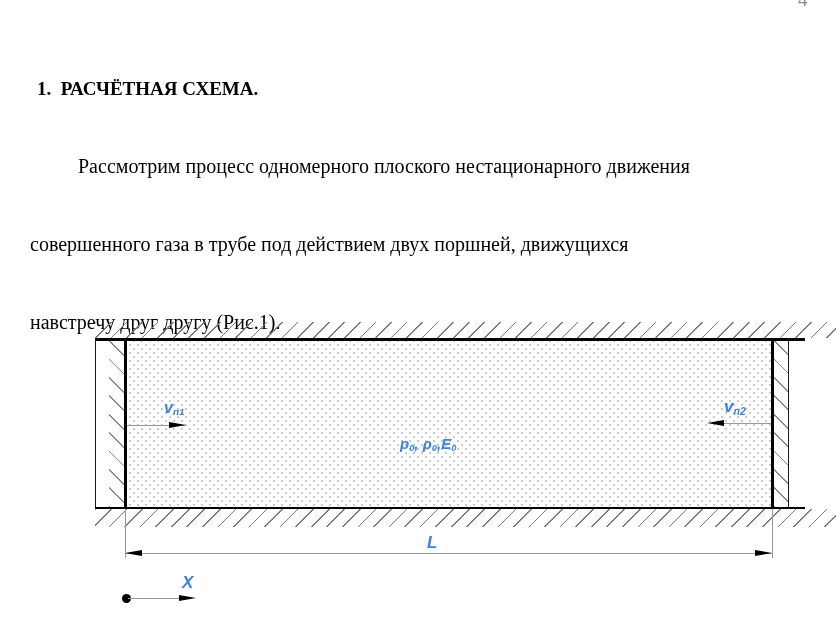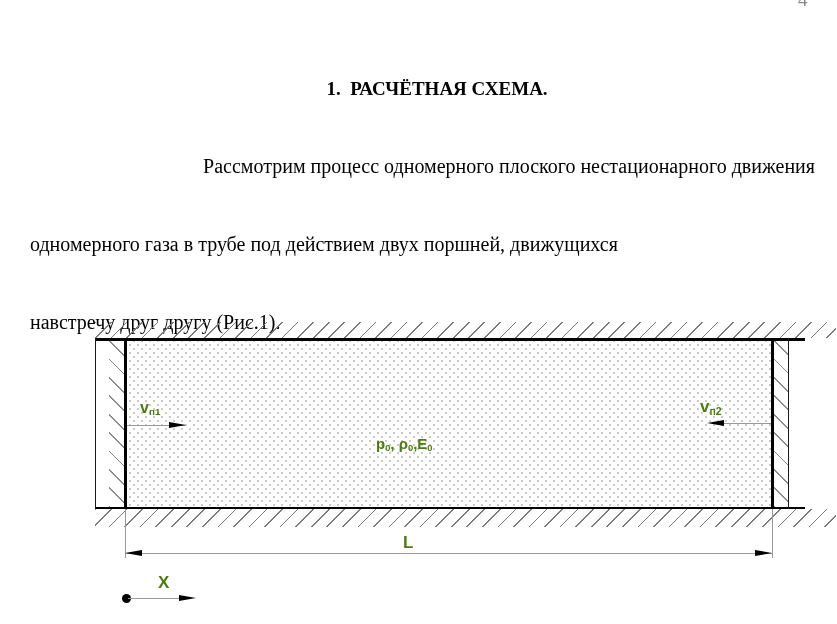--- a/index.html
+++ b/index.html
@@ -13,30 +13,30 @@
   }
   .abs{position:absolute;}
   
   .page-num{
     position:absolute;left:798px;top:-11px;
     font-size:19px;color:#8a8a8a;
     font-family:"Liberation Serif", serif;
   }
   .heading{
     position:absolute;left:37px;top:24px;width:800px;
-    text-align:center;font-weight:bold;
+    font-weight:bold;
     font-size:19px;line-height:26px;
     white-space:pre;
   }
   .paragraph{
     position:absolute;left:30px;top:101px;width:785px;
     font-size:20px;line-height:26px;
     white-space:pre;
   }
-  .paragraph .indent{text-indent:48px;text-align:right;}
+  .paragraph .indent{text-indent:48px;}
   
   .hatch-wall{
     background-image:repeating-linear-gradient(135deg,
       #7a7a7a 0, #7a7a7a 1.2px, transparent 1.2px, transparent 11px);
   }
   .hatch-piston{
     background-image:repeating-linear-gradient(45deg,
       #8a8a8a 0, #8a8a8a 1.2px, transparent 1.2px, transparent 13px);
   }
   .wall-line{background:#000;}
@@ -45,22 +45,22 @@
   .gas-fill{
     background-image:
       radial-gradient(circle, #c9c9c9 1px, transparent 1.15px),
       radial-gradient(circle, #c9c9c9 1px, transparent 1.15px);
     background-size:8px 8px, 8px 8px;
     background-position:0 0, 4px 4px;
   }
   .gray-line{background:#999;}
   .tech-label{
     font-family:"Liberation Sans", sans-serif;
-    font-weight:bold;
-    color:#4d7c0f;white-space:pre;
+    font-style:italic;font-weight:bold;
+    color:#3b82f6;white-space:pre;margin-left:24px;
   }
   .tech-label sub{
     font-size:0.62em;vertical-align:-0.25em;line-height:0;
   }
   .arrow-r{width:0;height:0;border-top:3.5px solid transparent;border-bottom:3.5px solid transparent;border-left:17px solid #000;}
   .arrow-l{width:0;height:0;border-top:3.5px solid transparent;border-bottom:3.5px solid transparent;border-right:17px solid #000;}
   .origin-dot{width:9px;height:9px;background:#000;border-radius:50%;}
   .state-label{
     left:376px;top:396px;width:110px;text-align:left;
     font-size:15px;line-height:19px;
@@ -70,21 +70,21 @@
 <body>
 
 <div class="page-num">4</div>
 
 <div class="heading">
   <div>1.  РАСЧЁТНАЯ СХЕМА.</div>
 </div>
 
 <div class="paragraph">
   <div class="indent">Рассмотрим процесс одномерного плоского нестационарного движения</div>
-  <div>одномерного газа в трубе под действием двух поршней, движущихся</div>
+  <div>совершенного газа в трубе под действием двух поршней, движущихся</div>
   <div>навстречу друг другу (Рис.1).</div>
 </div>
 
 <div class="abs hatch-wall" style="left:95px;top:322px;width:741px;height:16px;"></div>
 
 <div class="abs wall-line" style="left:95px;top:338px;width:710px;height:2.5px;"></div>
 
 <div class="abs wall-line" style="left:95px;top:506.5px;width:710px;height:2.5px;"></div>
 
 <div class="abs hatch-wall" style="left:95px;top:509px;width:741px;height:18px;"></div>

